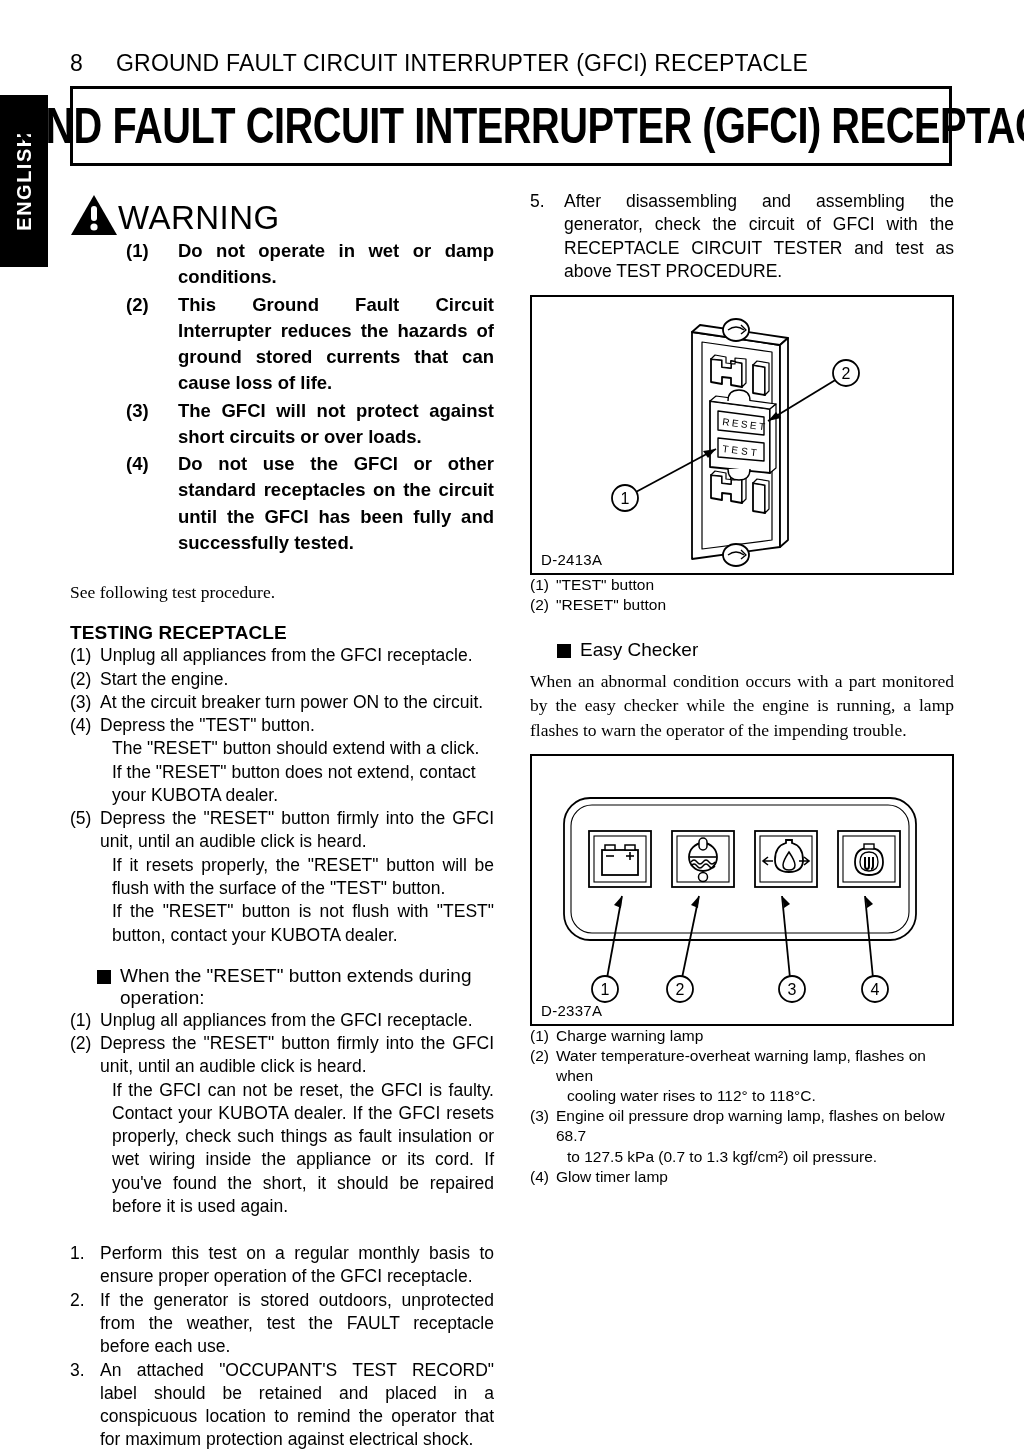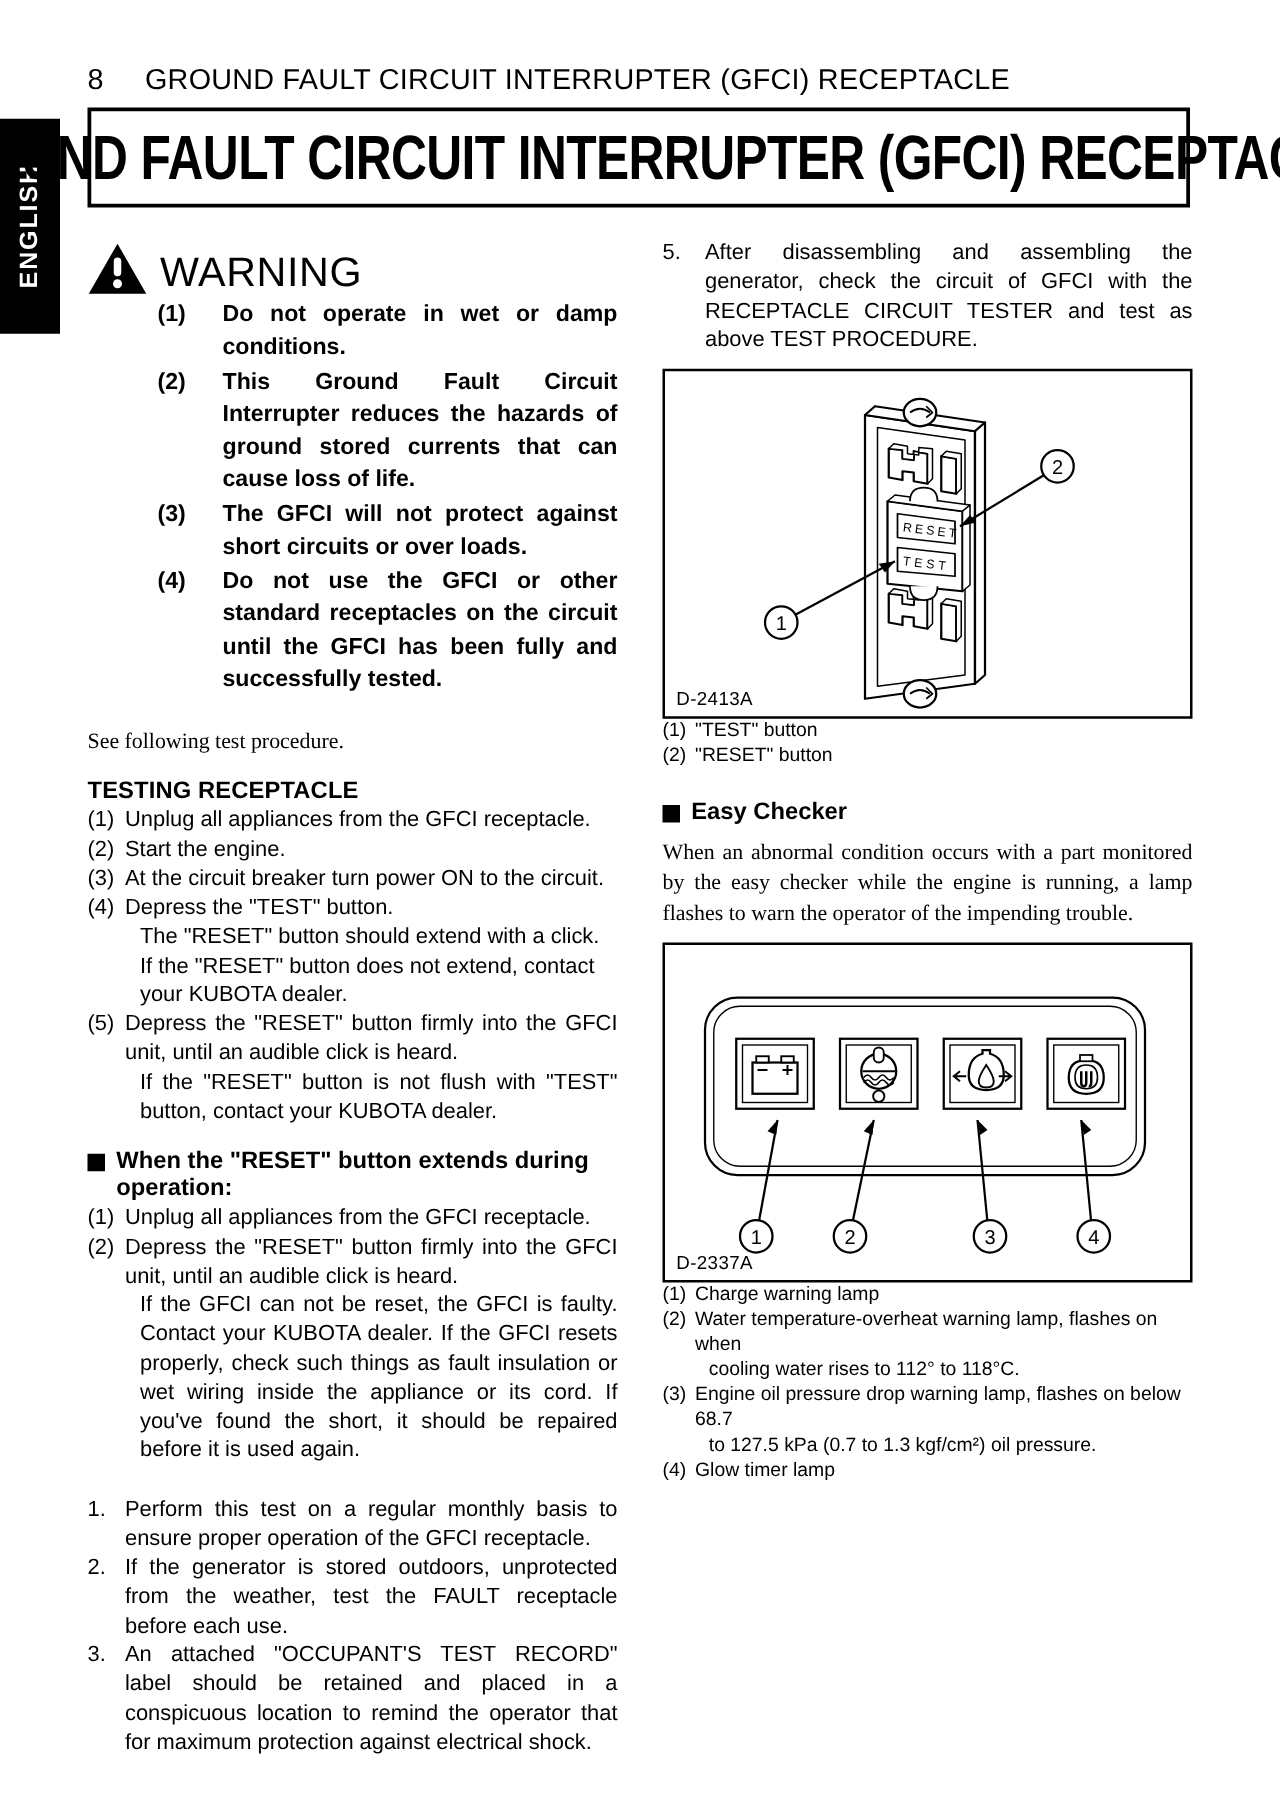--- a/index.html
+++ b/index.html
@@ -88,21 +88,20 @@
     position: absolute;
     left: 530px;
     top: 190px;
     width: 424px;
   }
 
   
   .warn-head {
     display: flex;
     align-items: flex-end;
-    gap: 10px;
     height: 46px;
   }
   .warn-tri {
     width: 48px;
     height: 42px;
     flex: 0 0 auto;
   }
   .warn-word {
     font-size: 33px;
     font-weight: normal;
@@ -147,23 +146,24 @@
   .gap-8  { height: 8px; }
   .gap-24 { height: 24px; }
 
   .sec-head {
     font-size: 19px;
     font-weight: bold;
     letter-spacing: 0.1px;
   }
   .sec-head-sq {
     font-size: 19px;
-    font-weight: bold;
+    font-weight: normal;
     display: flex;
     gap: 9px;
+    margin-left: 27px;
   }
   .sq {
     display: inline-block;
     width: 14px;
     height: 14px;
     background: #000;
     flex: 0 0 auto;
     margin-top: 5px;
   }
 
@@ -294,20 +294,21 @@
       <span class="body-txt">
         <span>Depress the "TEST" button.</span>
         <span class="sub">The "RESET" button should extend with a click.</span>
         <span class="sub">If the "RESET" button does not extend, contact your KUBOTA dealer.</span>
       </span>
     </li>
     <li>
       <span class="marker">(5)</span>
       <span class="body-txt j">
         <span>Depress the "RESET" button firmly into the GFCI unit, until an audible click is heard.</span>
+        <span class="sub j">If it resets properly, the "RESET" button will be flush with the surface of the "TEST" button.</span>
         <span class="sub j">If the "RESET" button is not flush with "TEST" button, contact your KUBOTA dealer.</span>
       </span>
     </li>
   </ol>
 
   <div class="gap-18"></div>
   <div class="sec-head-sq">
     <span class="sq"></span>
     <span>When the "RESET" button extends during operation:</span>
   </div>

